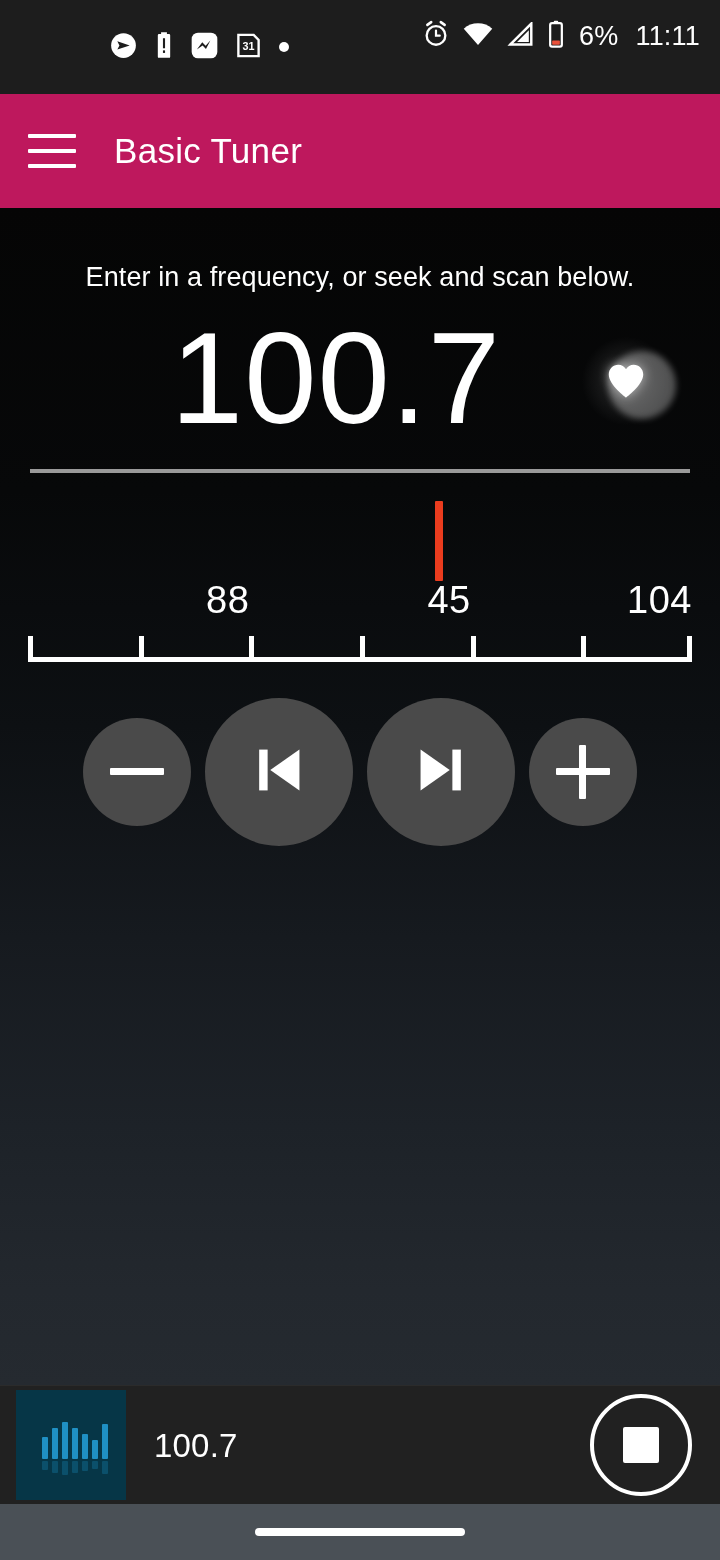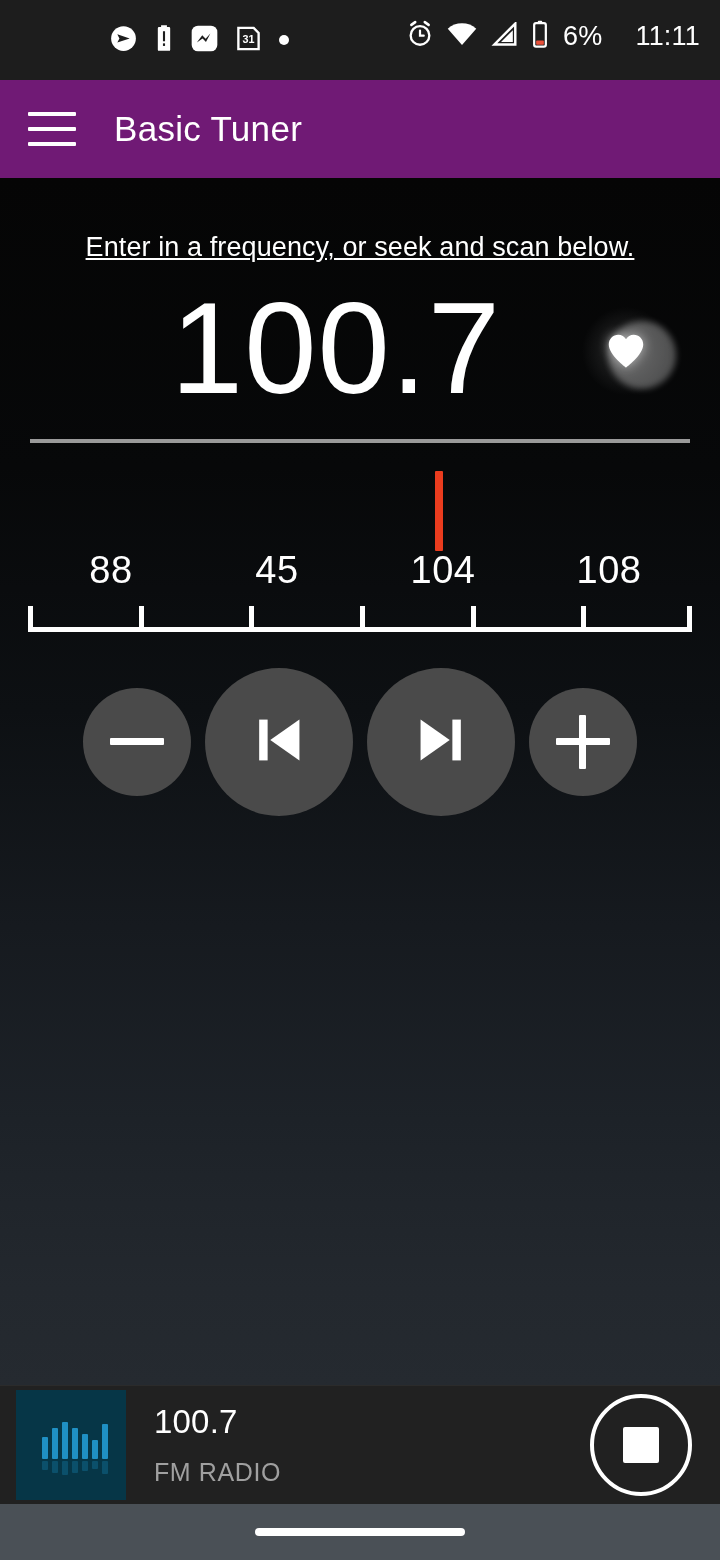--- a/index.html
+++ b/index.html
@@ -19,21 +19,21 @@
     width: 720px;
     height: 1560px;
     background: #000;
     display: flex;
     flex-direction: column;
   }
 
   
   .status-bar {
     position: relative;
-    height: 80px;
+    height: 94px;
     background: #1d1d1d;
     display: flex;
     align-items: center;
     flex: 0 0 auto;
   }
   .status-left {
     display: flex;
     align-items: center;
     gap: 17px;
     margin-left: 110px;
@@ -47,31 +47,31 @@
     top: 0;
     height: 72px;
   }
   .sicon { display: block; }
   .status-text {
     color: #ffffff;
     font-size: 27px;
     letter-spacing: .2px;
     line-height: 1;
   }
-  .status-time { margin-left: 20px; }
+  .status-time { margin-left: 4px; }
   .dot-icon {
     width: 10px; height: 10px;
     border-radius: 50%;
     background: #ffffff;
   }
 
   
   .app-bar {
-    height: 98px;
-    background: #701a75;
+    height: 114px;
+    background: #be185d;
     display: flex;
     align-items: center;
     flex: 0 0 auto;
   }
   .hamburger {
     width: 56px;
     height: 44px;
     margin-left: 28px;
     margin-right: 30px;
     display: flex;
@@ -108,21 +108,20 @@
         #252a30 100%);
     overflow: hidden;
   }
 
   .hint {
     text-align: center;
     color: #ffffff;
     font-size: 27px;
     padding-top: 54px;
     letter-spacing: .1px;
-    text-decoration: underline;
   }
 
   .freq-row {
     position: relative;
     margin: 0 30px;
     height: 176px;
     display: flex;
     align-items: center;
     justify-content: center;
   }
@@ -180,21 +179,21 @@
   .scale {
     margin: 106px 28px 0 28px;
     position: relative;
   }
   .scale-labels {
     display: flex;
     position: relative;
   }
   .scale-label {
     flex: 1 1 0;
-    text-align: center;
+    text-align: right;
     color: #ffffff;
     font-size: 38px;
     letter-spacing: .5px;
     padding-bottom: 12px;
   }
   .scale-axis {
     position: relative;
     height: 28px;
   }
   .scale-axis .baseline {
@@ -416,21 +415,20 @@
         </span>
       </div>
     </div>
     <div class="freq-underline"></div>
 
     <div class="scale">
       <div class="scale-labels">
         <div class="scale-label">88</div>
         <div class="scale-label">45</div>
         <div class="scale-label">104</div>
-        <div class="scale-label">108</div>
       </div>
       <div class="scale-axis">
         <span class="baseline"></span>
         <span class="tick" style="left:0"></span>
         <span class="tick" style="left:16.666%"></span>
         <span class="tick" style="left:33.333%"></span>
         <span class="tick" style="left:50%"></span>
         <span class="tick" style="left:66.666%"></span>
         <span class="tick" style="left:83.333%"></span>
         <span class="tick" style="right:0"></span>
@@ -489,21 +487,20 @@
           <rect x="46" y="71" width="6" height="14" rx="1"></rect>
           <rect x="56" y="71" width="6" height="12" rx="1"></rect>
           <rect x="66" y="71" width="6" height="10" rx="1"></rect>
           <rect x="76" y="71" width="6" height="8" rx="1"></rect>
           <rect x="86" y="71" width="6" height="13" rx="1"></rect>
         </g>
       </svg>
     </div>
     <div class="np-text">
       <div class="np-title">100.7</div>
-      <div class="np-subtitle">FM RADIO</div>
     </div>
     <div class="stop-btn">
       <span class="stop-square"></span>
     </div>
   </div>
 
   <div class="nav-bar">
     <div class="nav-pill"></div>
   </div>
 

